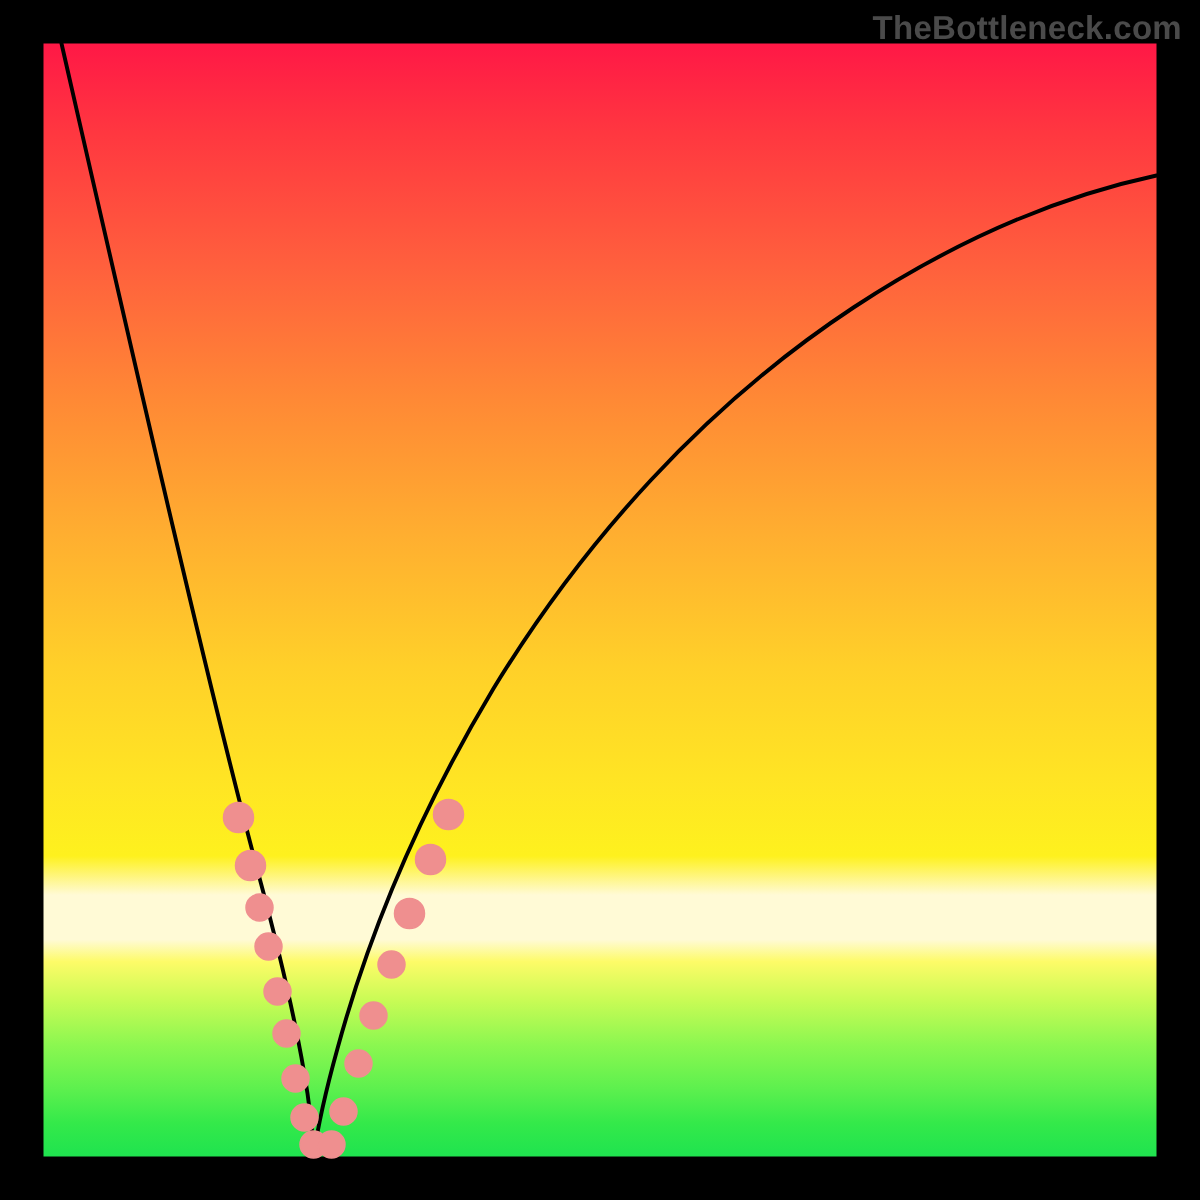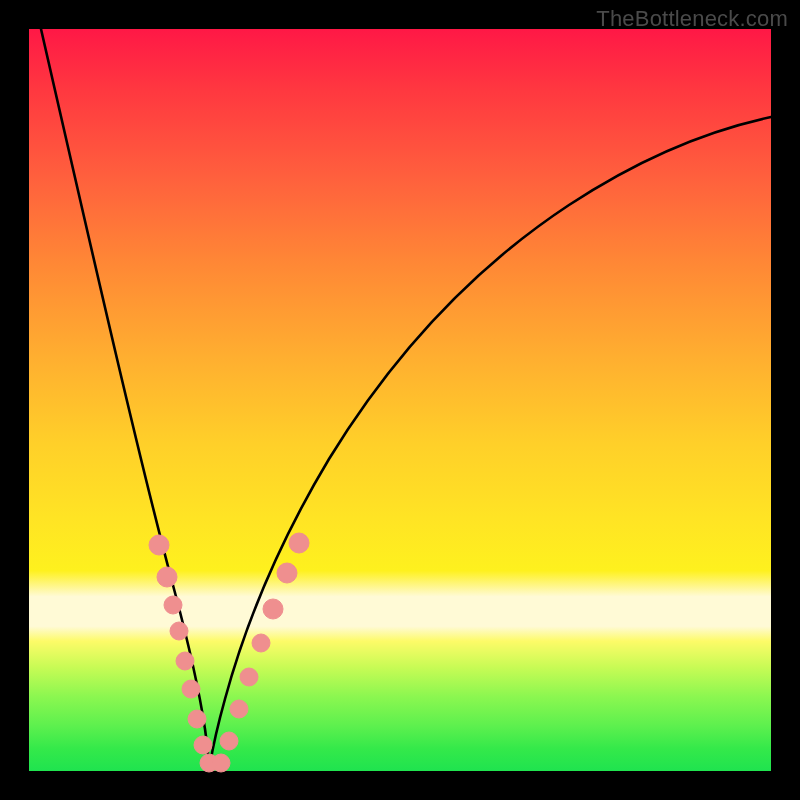--- a/index.html
+++ b/index.html
@@ -51,21 +51,21 @@
     width: 742px;
     height: 742px;
     overflow: visible;
   }
   .watermark {
     position: absolute;
     top: 6px;
     right: 12px;
     color: #4a4a4a;
     font-size: 22px;
-    font-weight: 400;
+    font-weight: 700;
     letter-spacing: 0.2px;
     user-select: none;
   }
 </style>
 </head>
 <body>
 
 <div class="frame">
 
   <div class="plot-area"></div>

